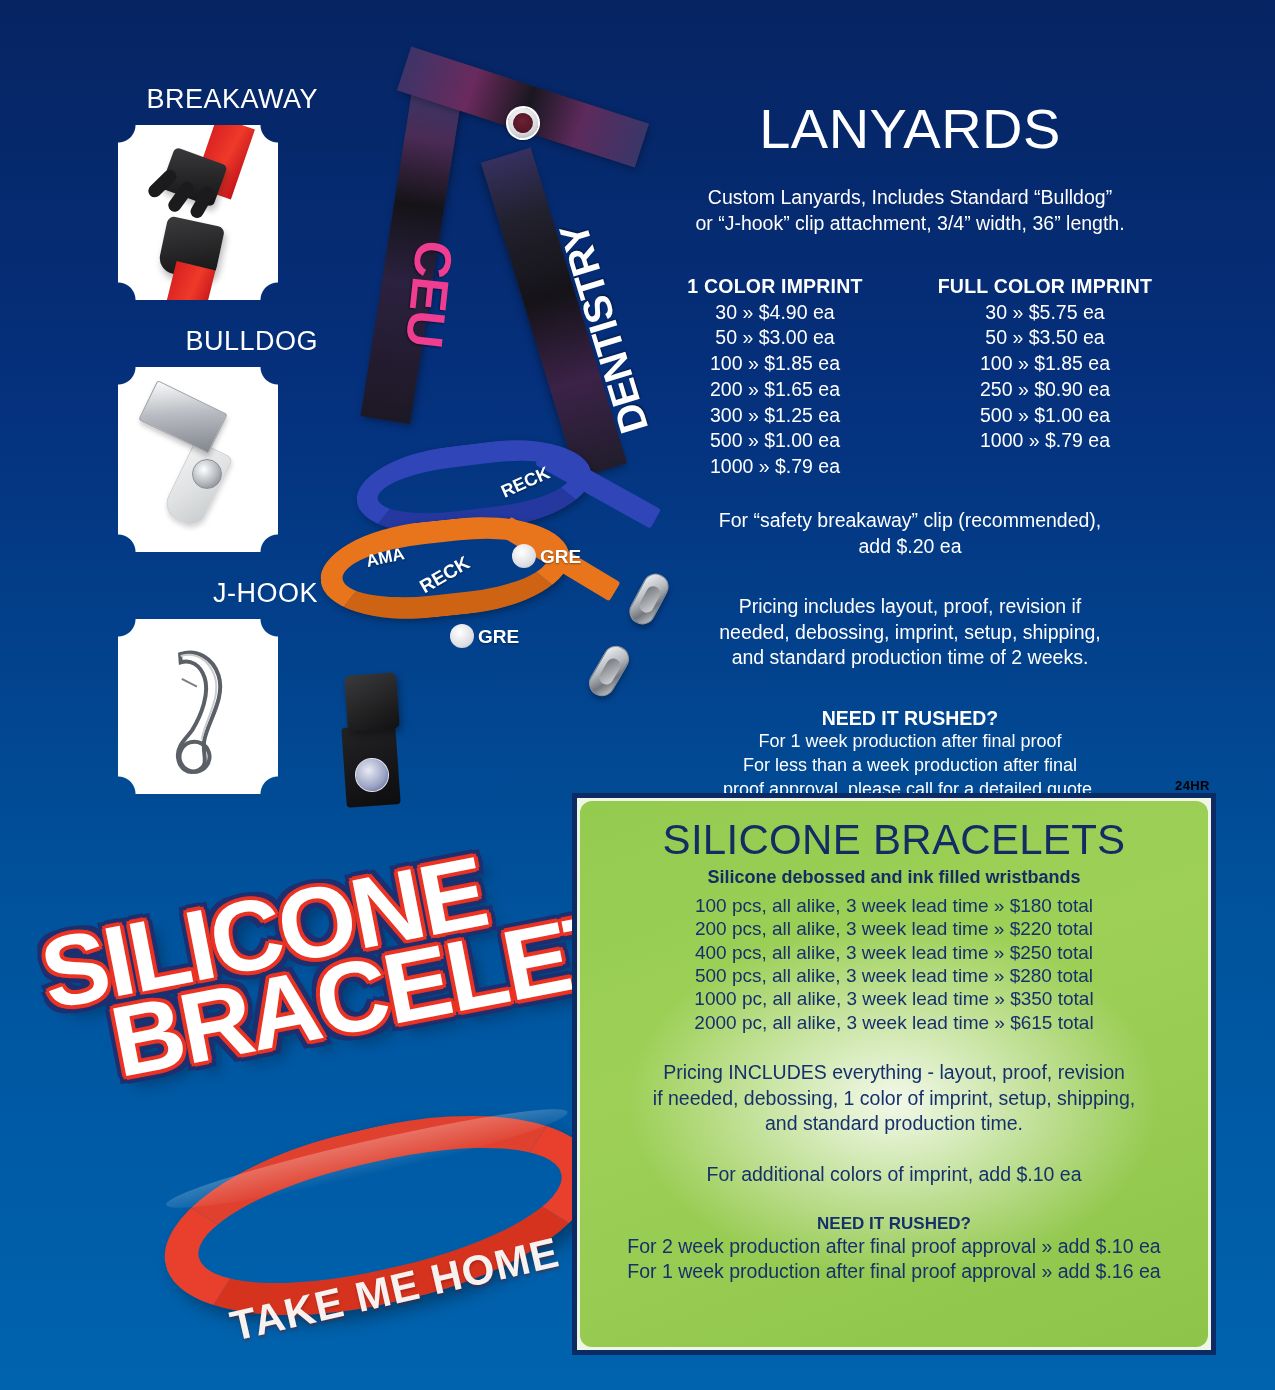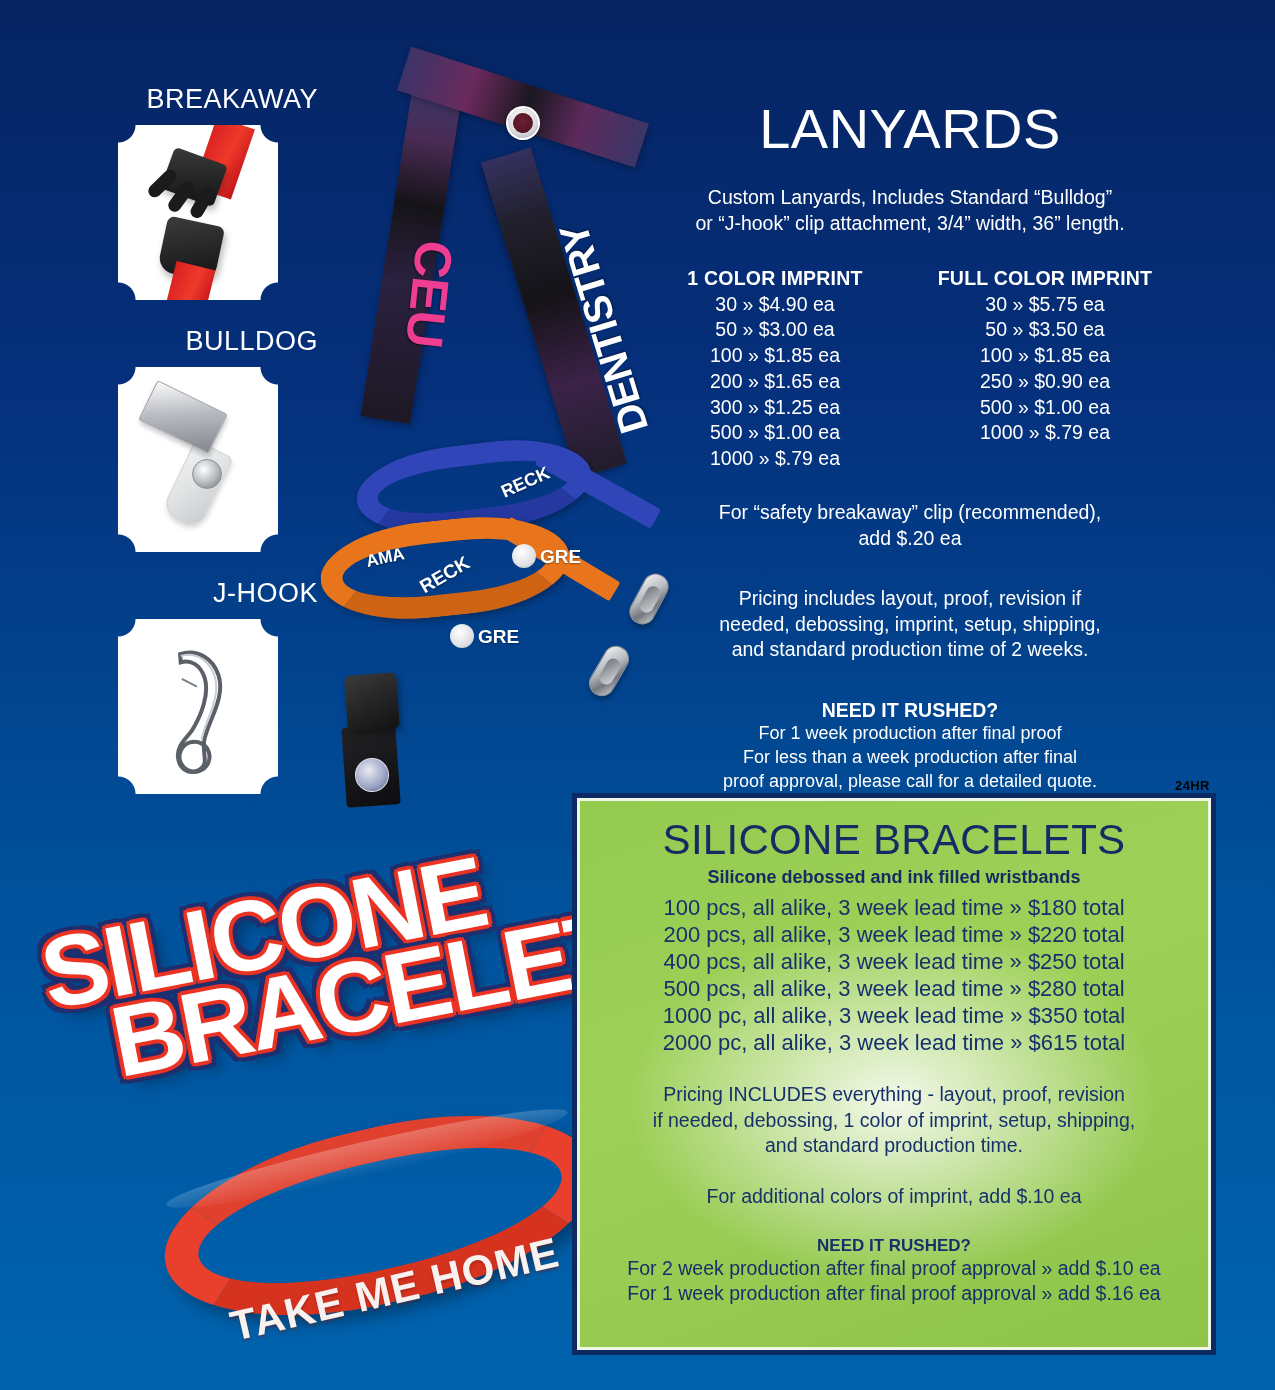--- a/index.html
+++ b/index.html
@@ -151,21 +151,21 @@
   .buckle-seal {
     position:absolute; left:55px; top:680px; width:34px; height:34px; border-radius:50%;
     background:radial-gradient(circle at 40% 35%,#e9eaf2,#9aa3c4 60%,#4d5784);
     border:1px solid #dfe2ee; transform:rotate(-4deg);
   }
 
   
   .ly-copy { position:absolute; left:640px; top:100px; width:540px; text-align:center; color:#fff; }
   .ly-title { font-size:56px; font-weight:400; letter-spacing:.5px; line-height:1.05; }
   .ly-sub { font-size:19.5px; line-height:1.33; margin-top:26px; }
-  .price-cols { display:flex; margin-top:30px; }
+  .price-cols { display:flex; margin-top:38px; }
   .price-col { flex:1; }
   .price-head { font-size:19.5px; font-weight:700; letter-spacing:.2px; margin-bottom:2px; }
   .price-row { font-size:19.5px; line-height:1.32; }
   .ly-note { font-size:19.5px; line-height:1.33; margin-top:28px; }
   .ly-note.gap2 { margin-top:34px; }
   .ly-rush-head { font-size:19.5px; font-weight:700; margin-top:36px; }
   .ly-rush { font-size:18px; line-height:1.33; }
   .badge24 {
     position:absolute; left:1175px; top:778px; color:#000000;
     font-size:13px; font-weight:700; letter-spacing:.4px;
@@ -174,25 +174,25 @@
   
   .green-panel {
     position:absolute; left:572px; top:793px; width:644px; height:562px;
     border:5px solid #0c2a63; background:#f0f6e6; padding:3px;
   }
   .green-inner {
     width:100%; height:100%;
     background:
       radial-gradient(ellipse 62% 48% at 50% 55%, rgba(255,255,255,.88), rgba(255,255,255,0) 68%),
       linear-gradient(160deg,#93cb4f 0%,#9ed058 40%,#8ec44a 100%);
-    text-align:center; color:#132a63; padding:18px 16px 0;
+    text-align:center; color:#132a63; padding:18px 16px 0;border-radius:12px;
   }
   .sb-title { font-size:42px; font-weight:400; letter-spacing:.3px; line-height:1; color:#142b64; }
   .sb-sub { font-size:18px; font-weight:700; margin-top:6px; color:#142b64; }
-  .sb-row { font-size:22px; line-height:1.23; color:#16306c; }
+  .sb-row { font-size:19px; line-height:1.23; color:#16306c; }
   .sb-note { font-size:19.5px; line-height:1.3; color:#16306c; }
   .sb-gap { height:26px; }
   .sb-rush-head { font-size:17px; font-weight:700; color:#16306c; }
   .sb-rush { font-size:19.5px; line-height:1.3; color:#16306c; }
 
   
   .bigtype {
     position:absolute; left:34px; top:930px; width:640px; height:220px;
     transform:rotate(-11deg); transform-origin:0 0;
   }

